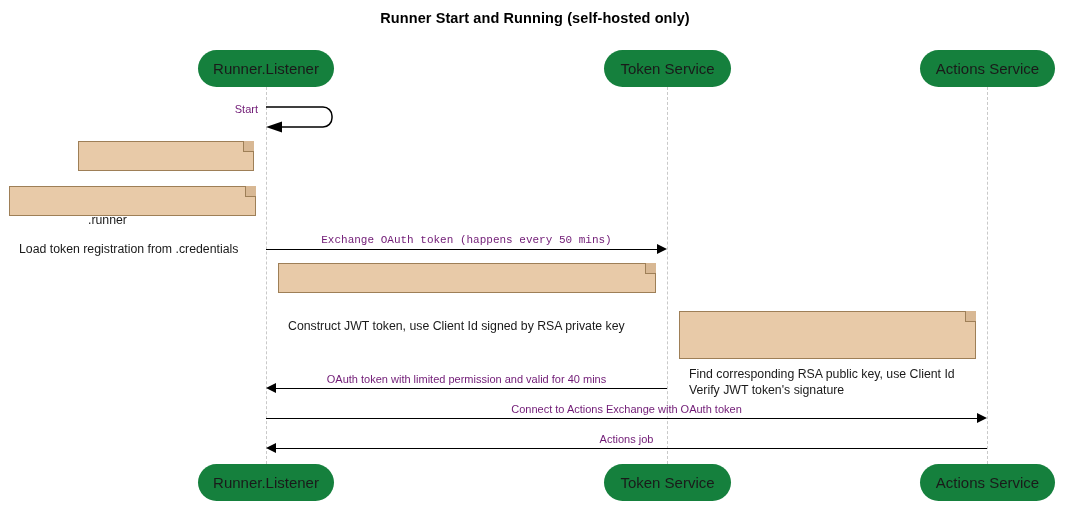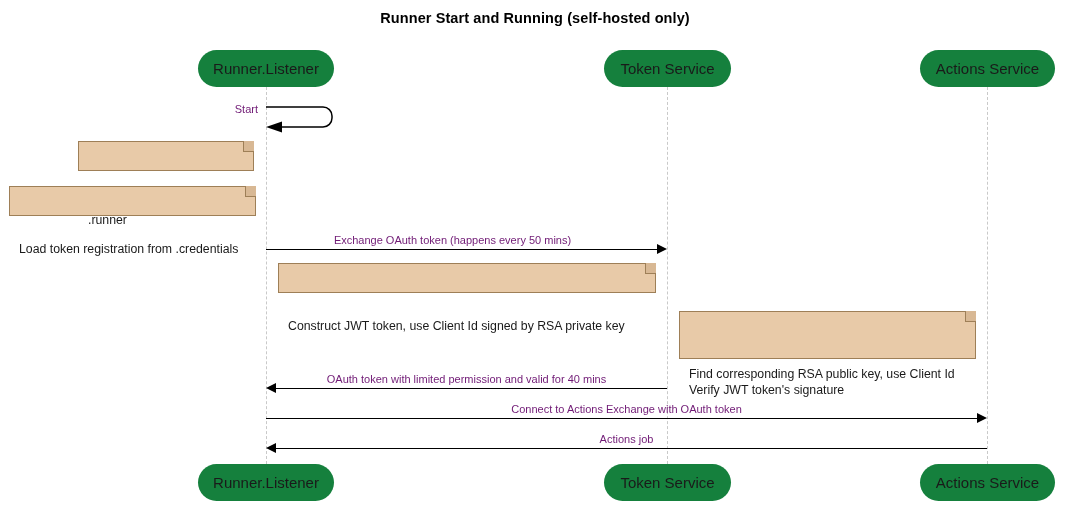--- a/index.html
+++ b/index.html
@@ -112,21 +112,21 @@
     <span class="fold"></span>
     <span>Load config info from .runner</span>
   </div>
 
   <div class="note" style="left:9px;top:186px;width:247px;height:30px;">
     <span class="foldcover"></span>
     <span class="fold"></span>
     <span>Load token registration from .credentials</span>
   </div>
 
-  <div class="msg-label" style="left:252px;top:234px;width:401px;">Exchange OAuth token (happens every 50 mins)</div>
+  <div class="msg-label" style="left:266px;top:234px;width:401px;font-family:Liberation Mono, monospace;">Exchange OAuth token (happens every 50 mins)</div>
   <div class="msg" style="left:266px;top:249px;width:391px;"></div>
   <div class="arrow-r" style="left:657px;top:243.5px;"></div>
 
   <div class="note" style="left:278px;top:263px;width:378px;height:30px;">
     <span class="foldcover"></span>
     <span class="fold"></span>
     <span>Construct JWT token, use Client Id signed by RSA private key</span>
   </div>
 
   <div class="note" style="left:679px;top:311px;width:297px;height:48px;">

